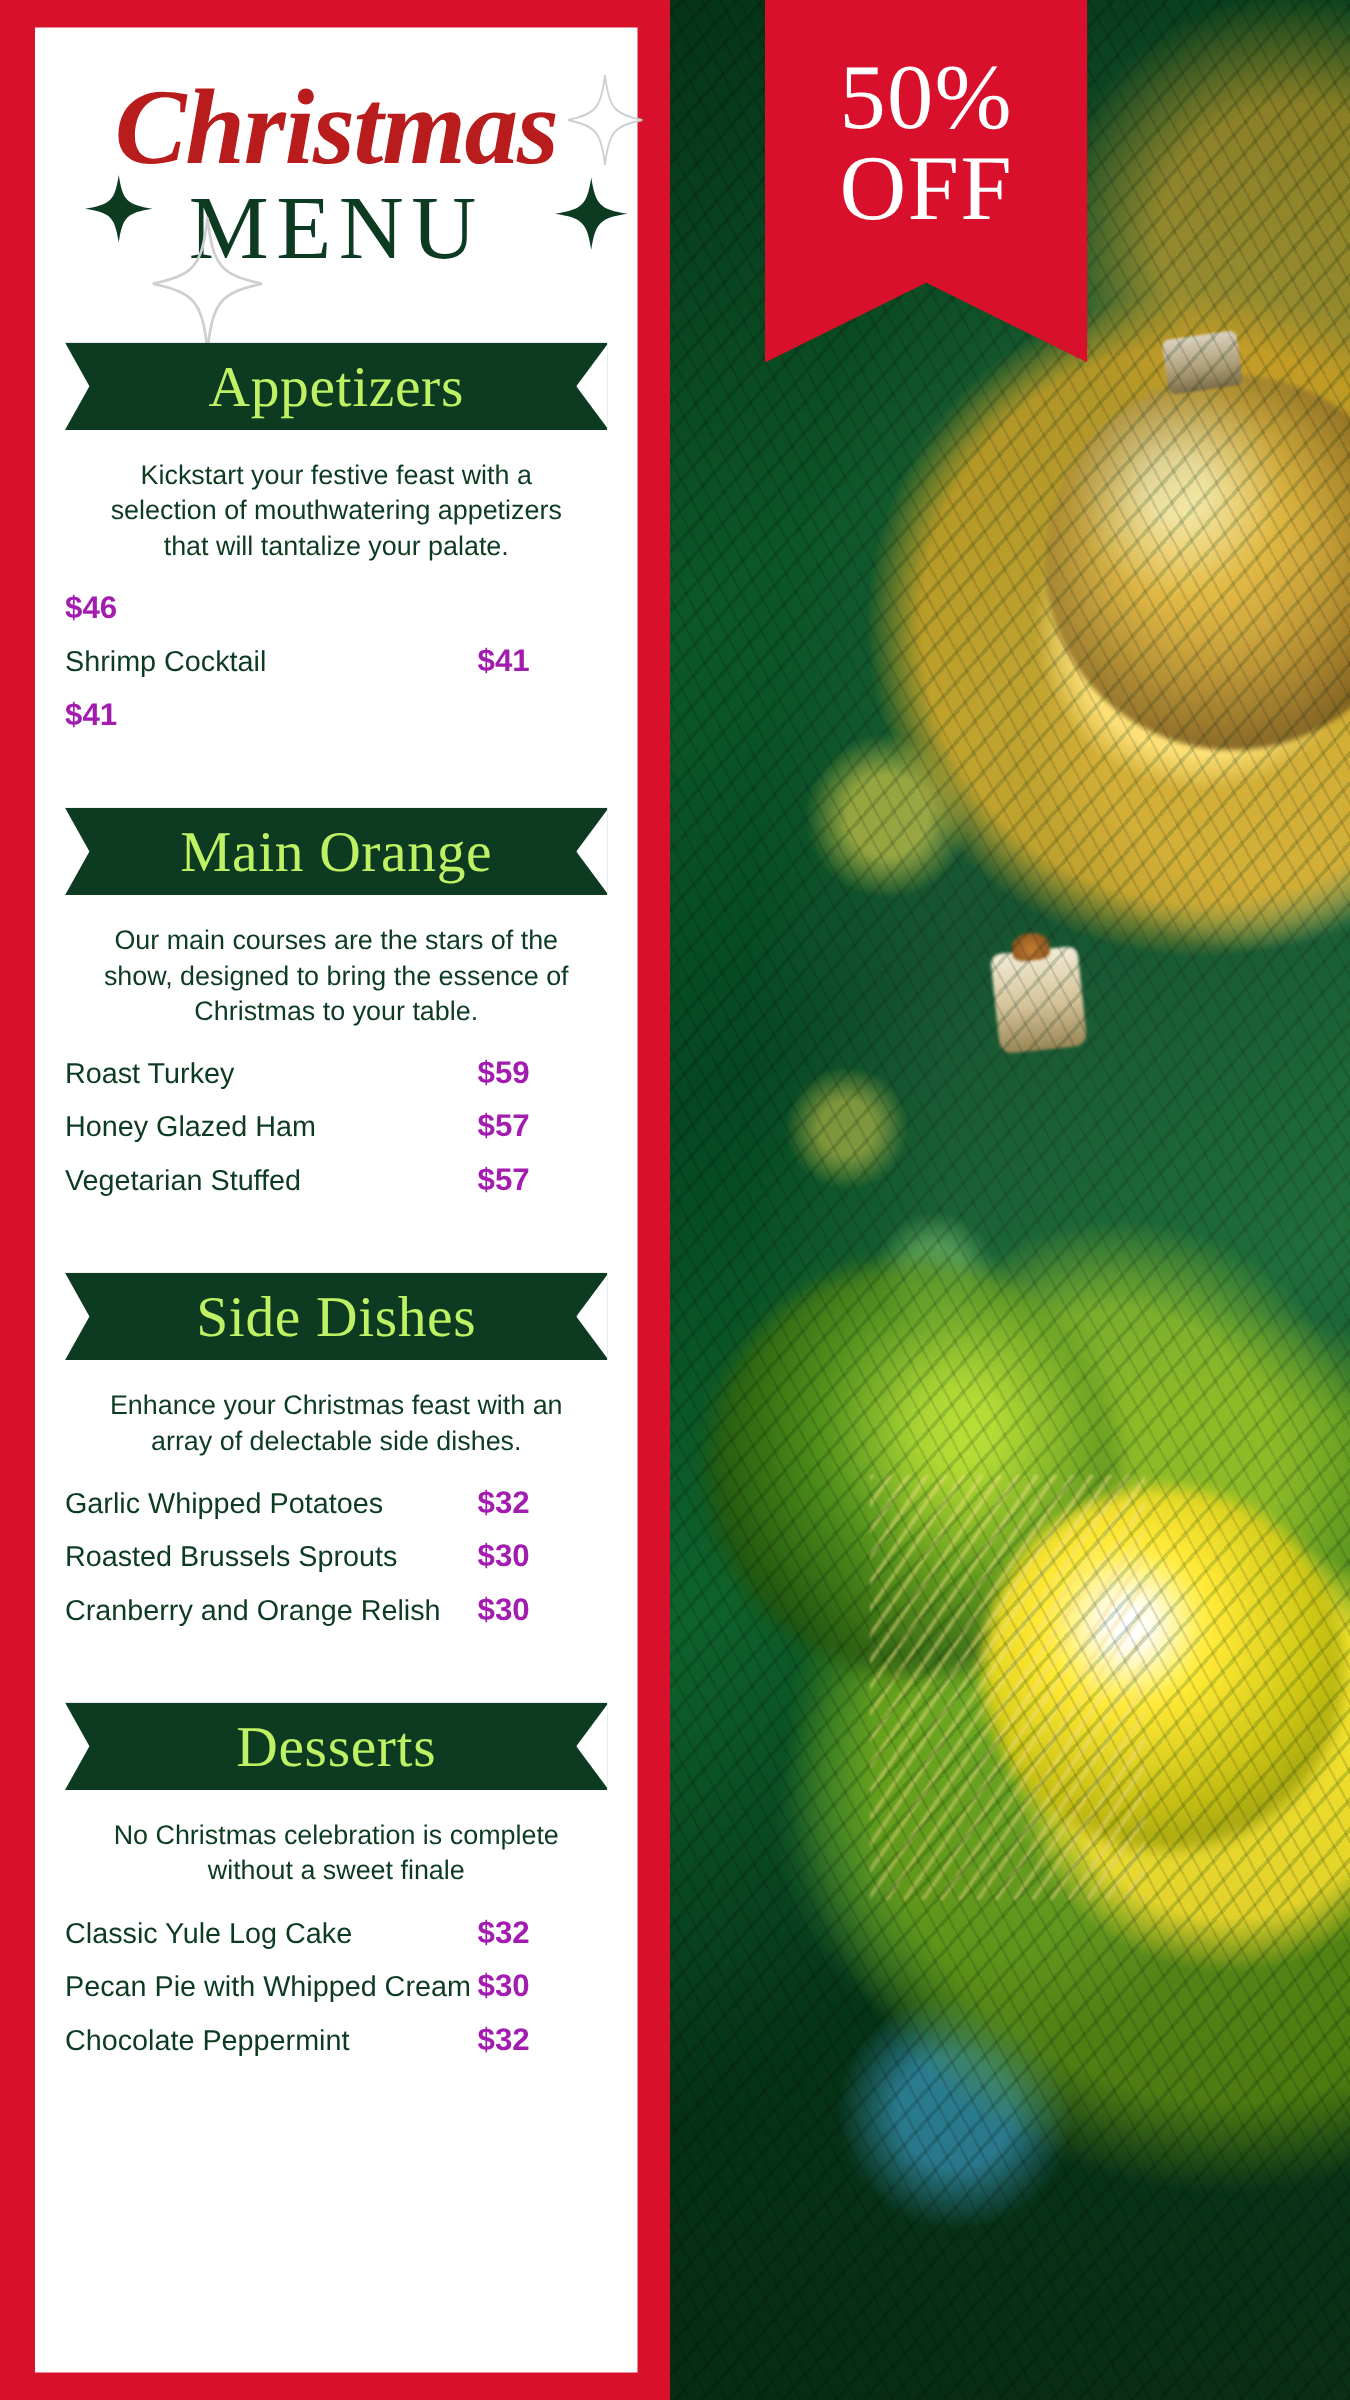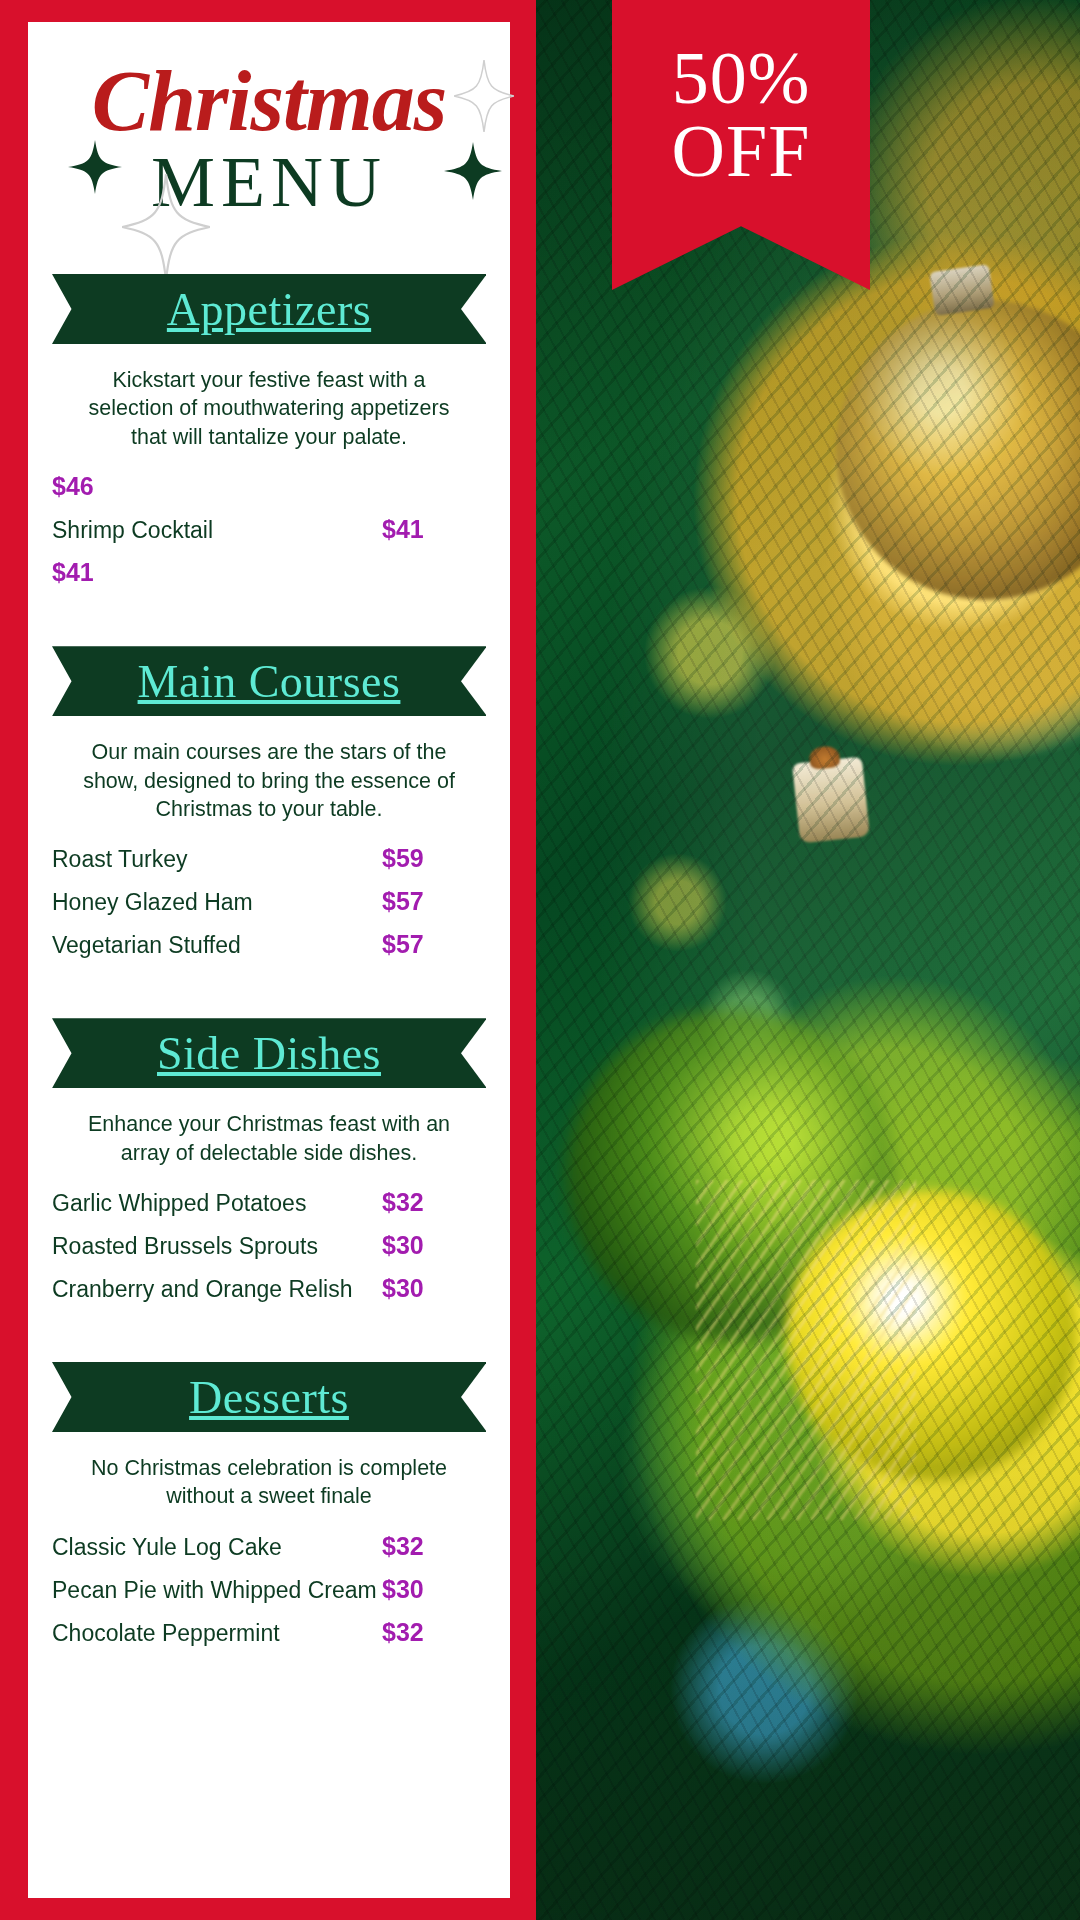--- a/index.html
+++ b/index.html
@@ -168,23 +168,22 @@
   .banner::after {
     content: "";
     position: absolute; right: -1px; top: 0;
     width: 26px; height: 100%;
     background: #ffffff;
     clip-path: polygon(100% 0, 100% 100%, 0 50%);
   }
   .banner-text {
     font-family: "Liberation Serif", serif;
     font-size: 46px;
-    color: #5eead4;
+    color: #bef264;
     letter-spacing: .5px;
-    text-decoration: underline;
   }
 
   .blurb {
     color: #0D3B22;
     font-size: 21.5px;
     line-height: 1.32;
     text-align: center;
     padding: 22px 28px 14px 28px;
   }
 
@@ -276,21 +275,21 @@
         <div class="row">
           <div class="price">$41</div>
         </div>
       </div>
     </div>
 
     <div class="gap-lg"></div>
 
     <div class="section">
       <div class="banner">
-        <div class="banner-text">Main Courses</div>
+        <div class="banner-text">Main Orange</div>
       </div>
       <div class="blurb">Our main courses are the stars of the show, designed to bring the essence of Christmas to your table.</div>
       <div class="items">
         <div class="row">
           <div class="name">Roast Turkey</div>
           <div class="price">$59</div>
         </div>
         <div class="row">
           <div class="name">Honey Glazed Ham</div>
           <div class="price">$57</div>

